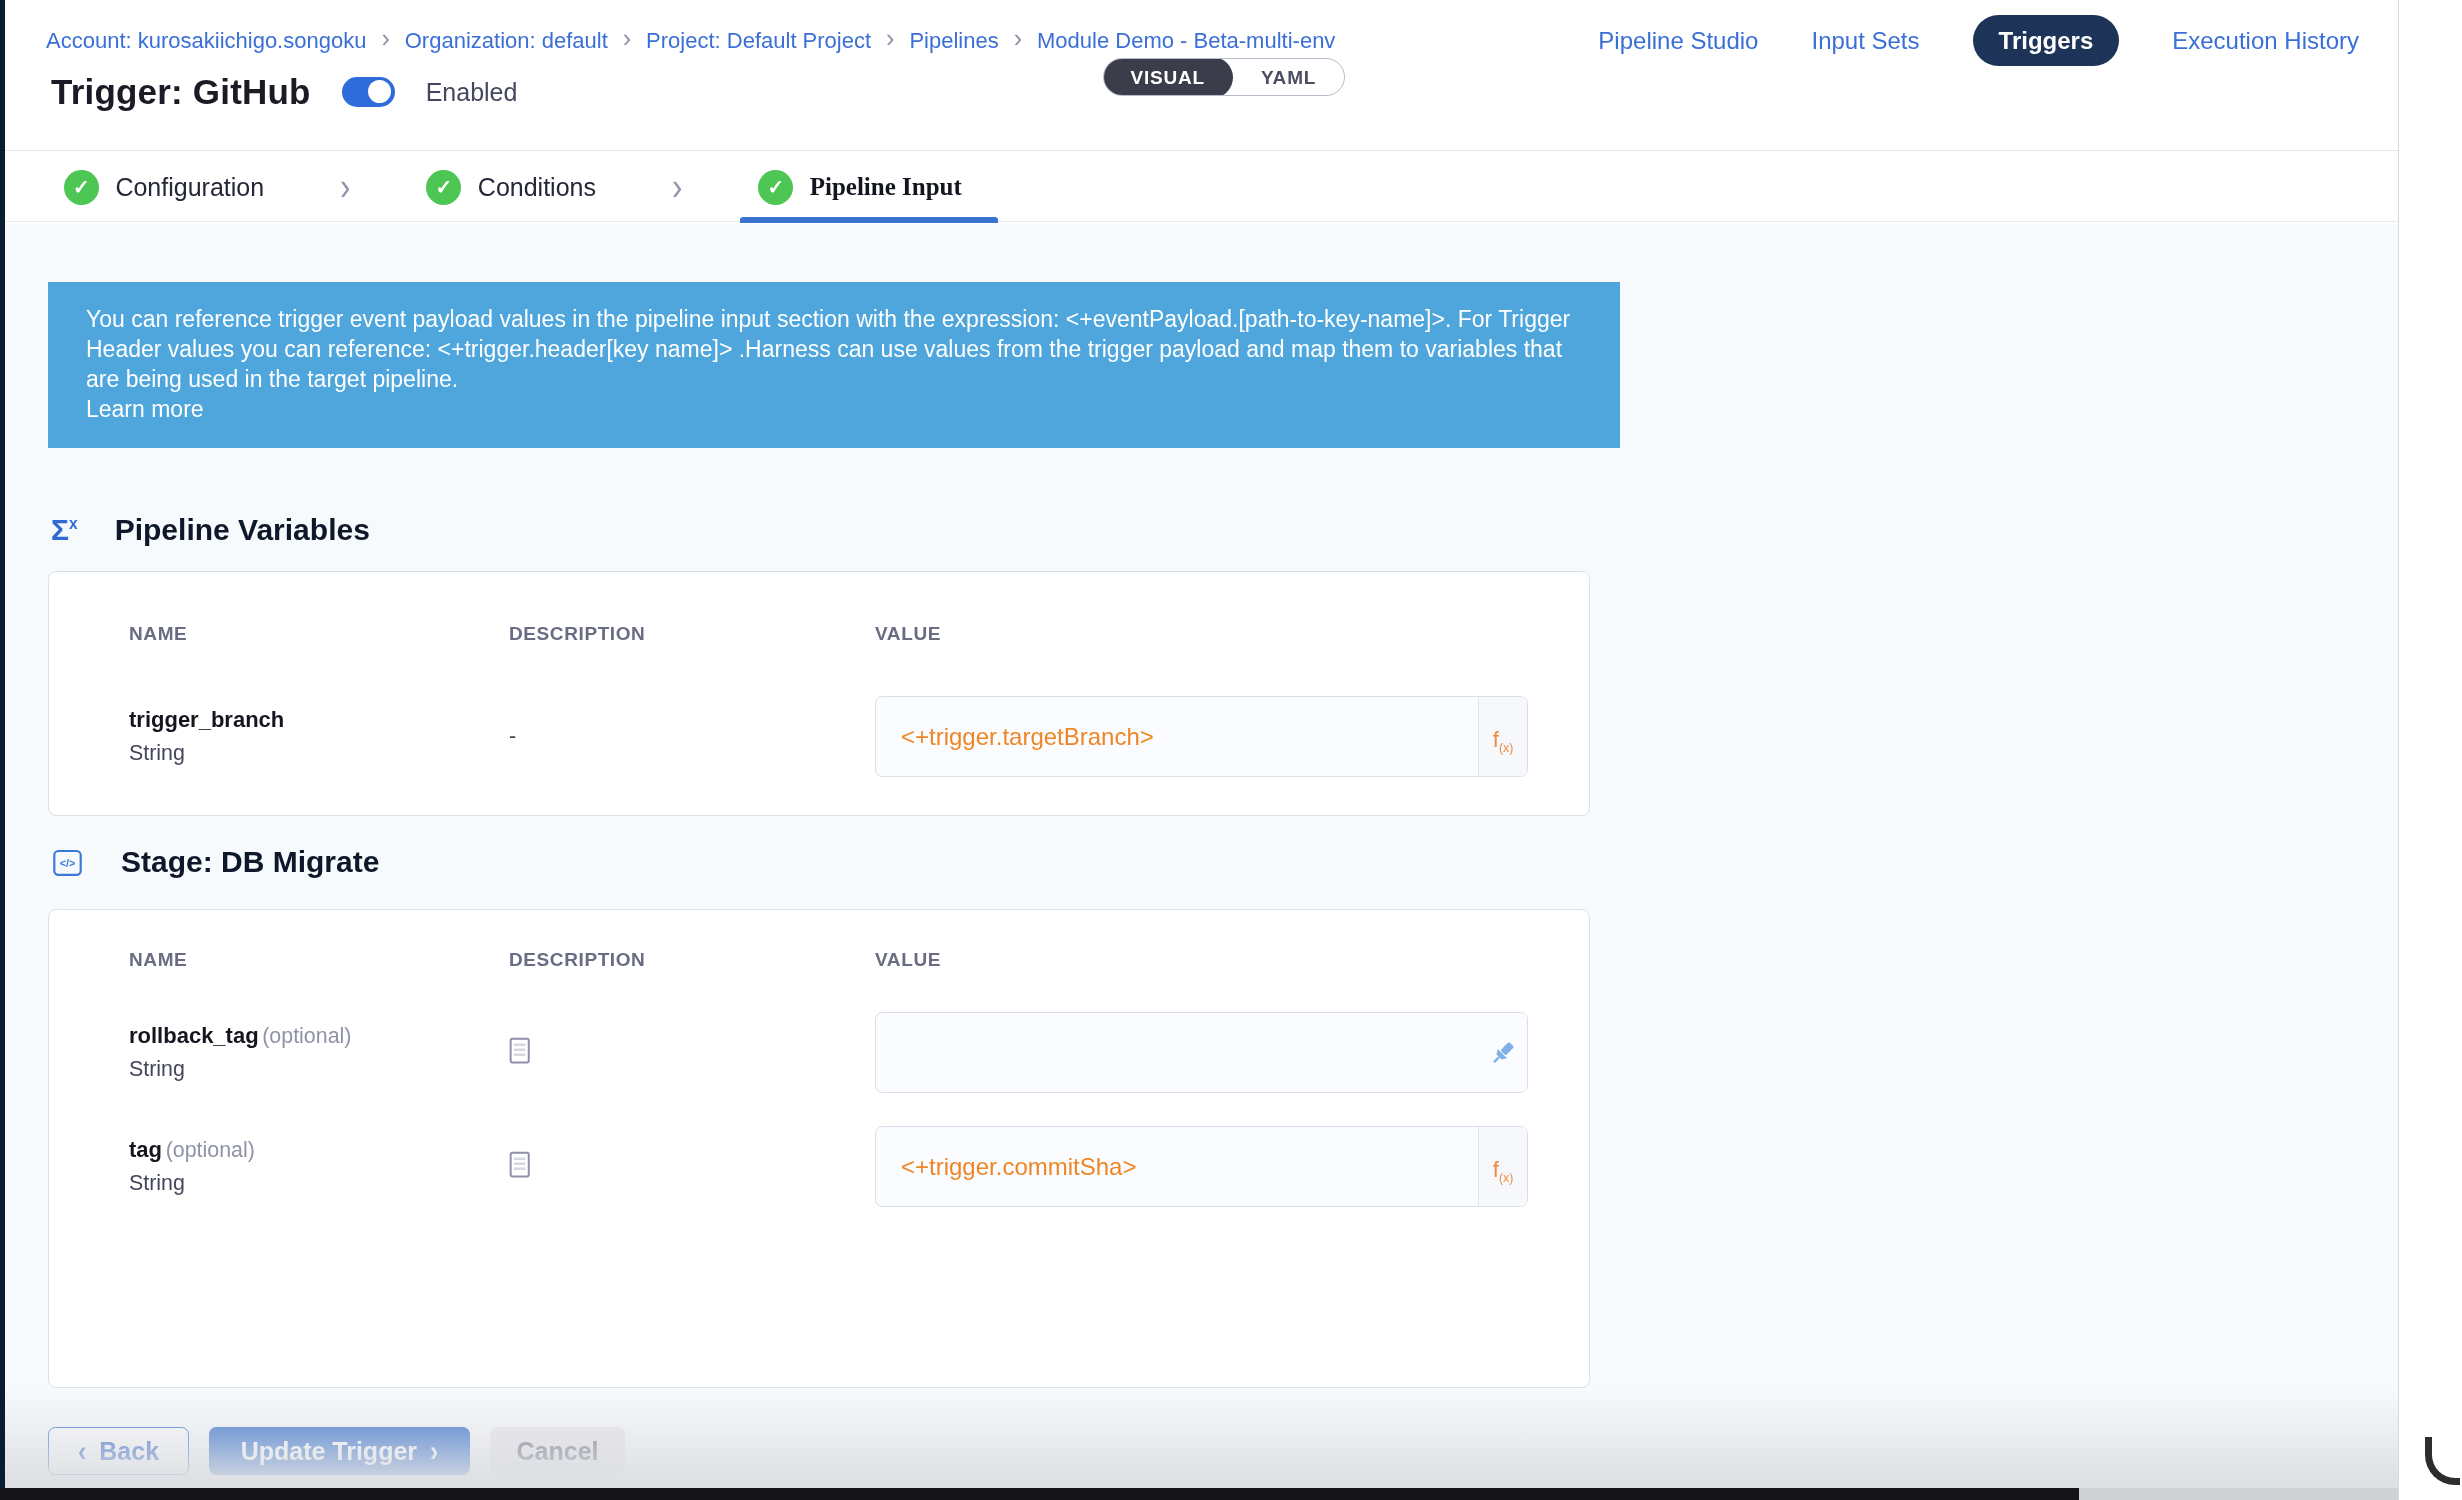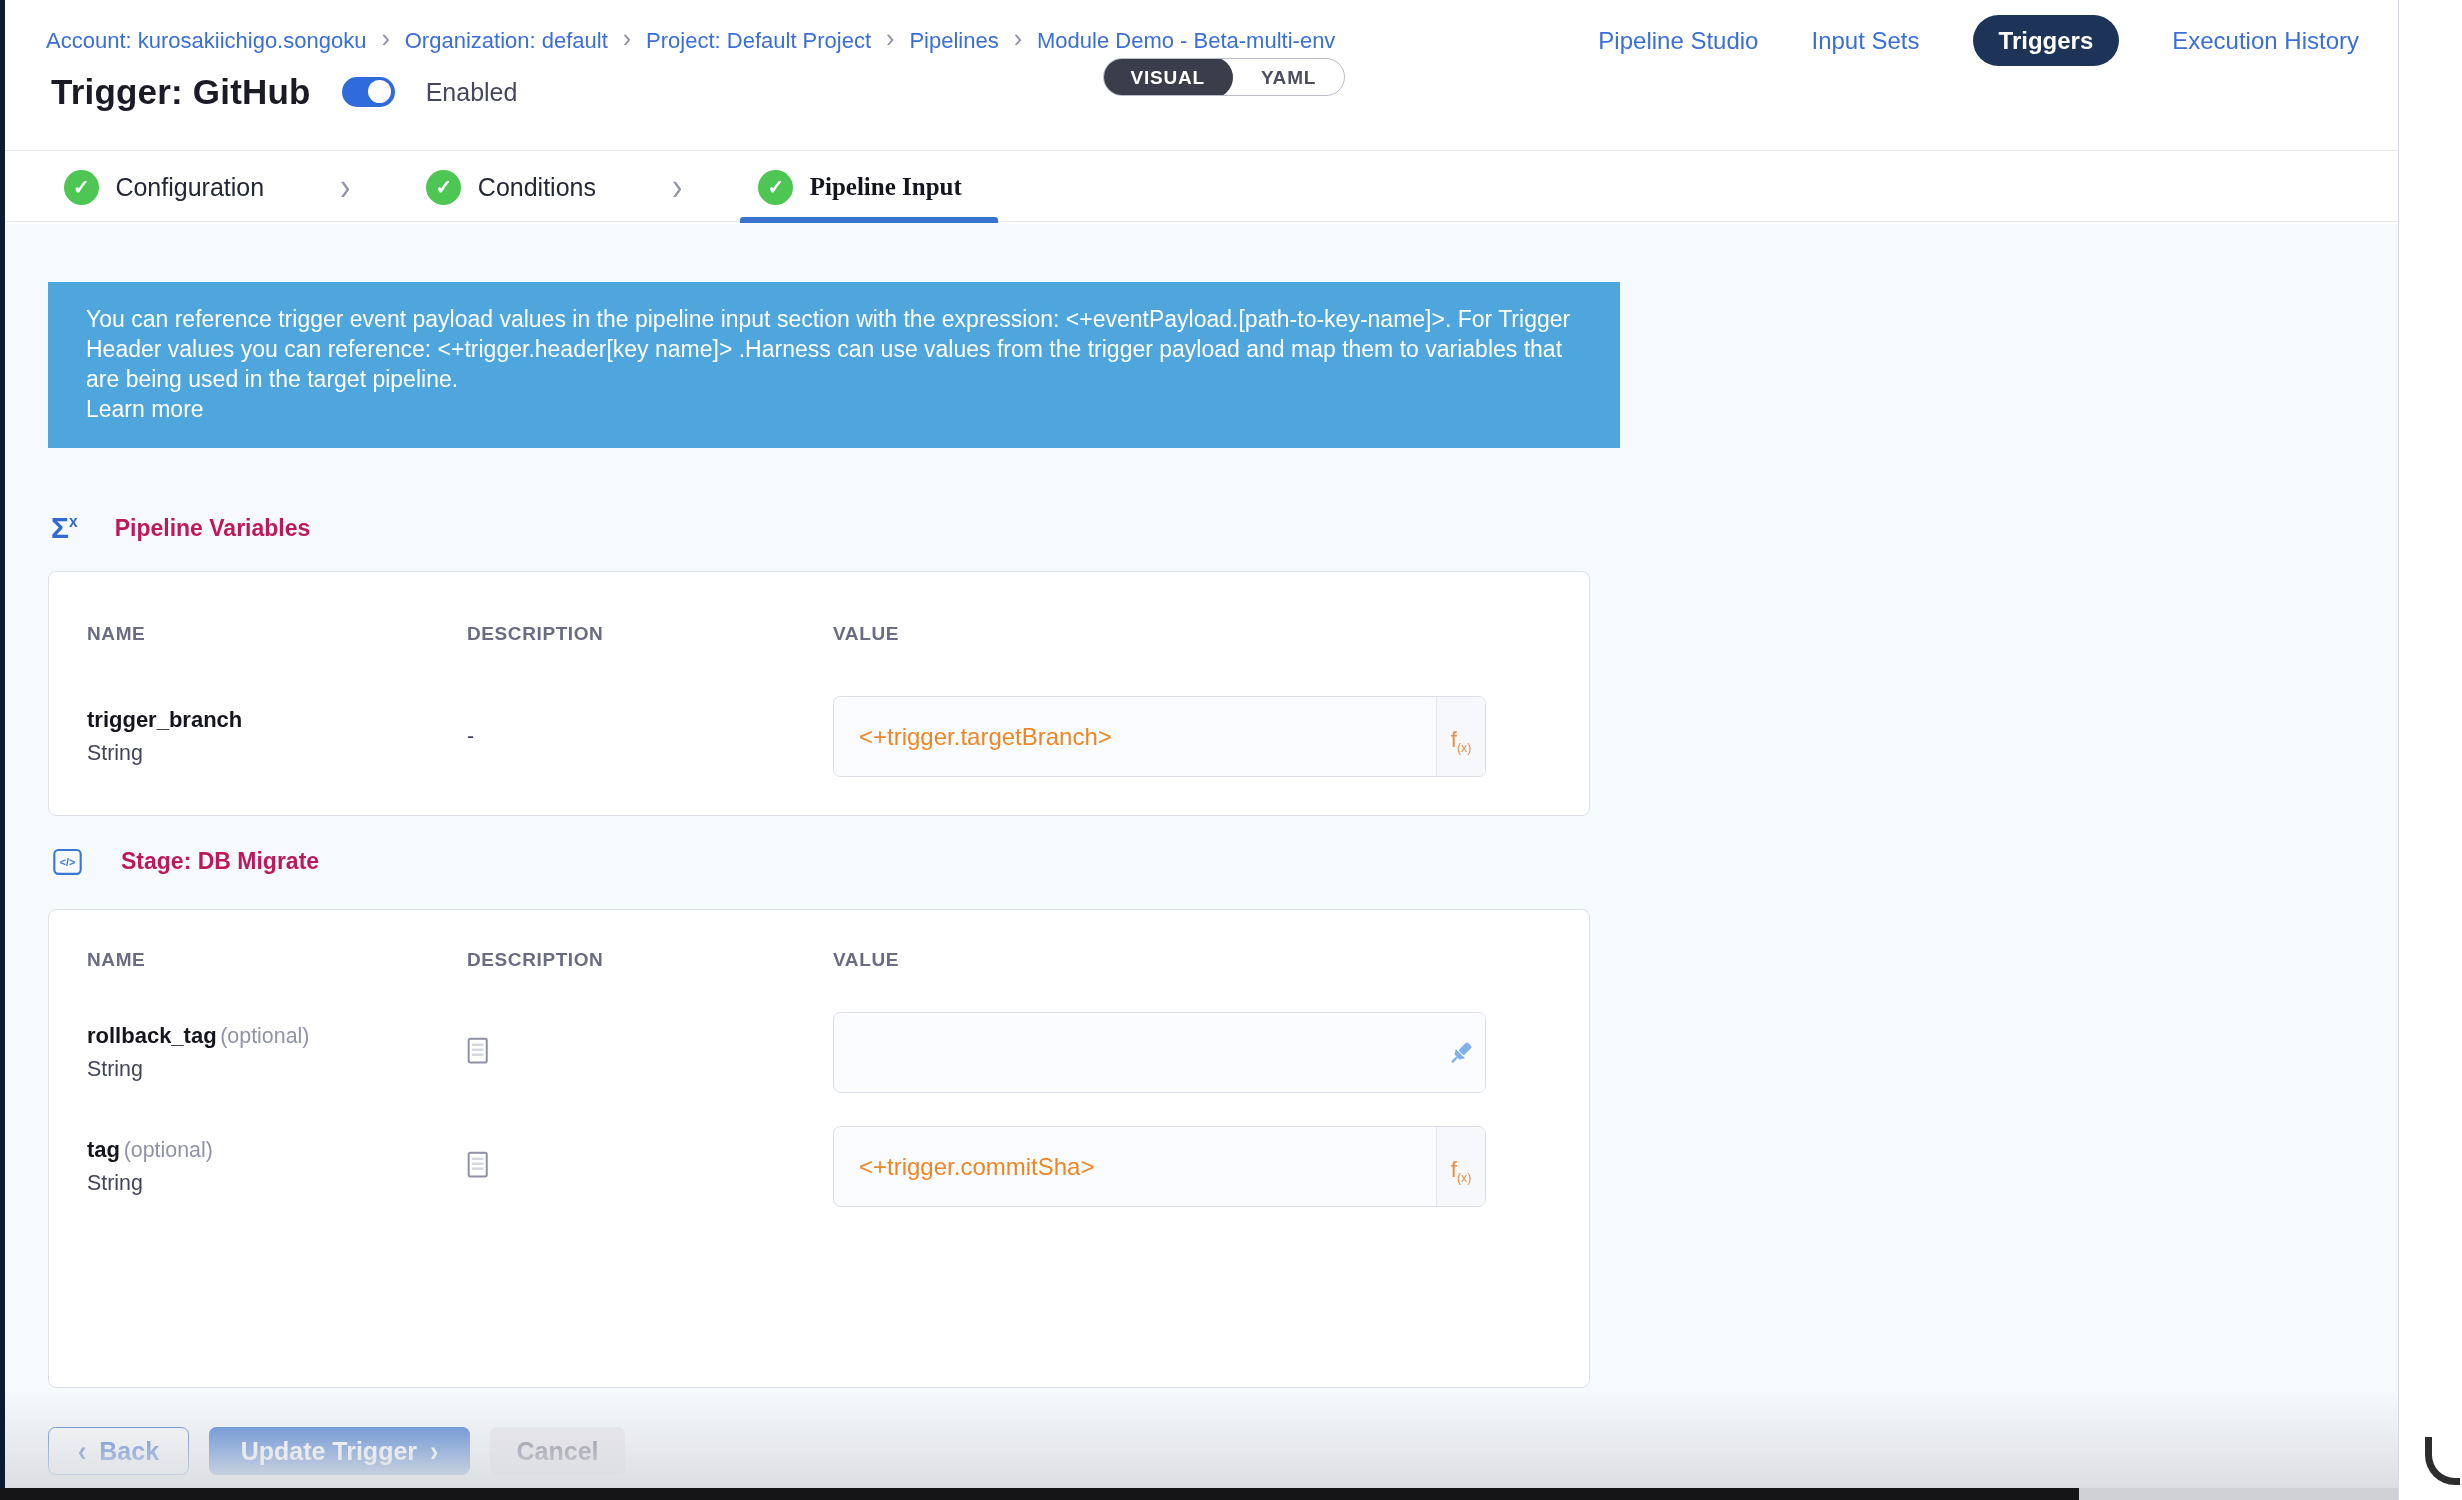--- a/index.html
+++ b/index.html
@@ -43,31 +43,31 @@
 
   
   .content { position:absolute; left:5px; top:224px; width:2393px; height:1264px; background:#f7fafc; }
   .bottom-fade { position:absolute; left:0; bottom:0; width:100%; height:99px; background:linear-gradient(rgba(247,250,252,0), #dcdee2); }
 
   .banner { position:absolute; left:43px; top:58px; width:1572px; background:#4ea6dc; color:#ffffff; padding:22px 38px 24px; font-size:23px; line-height:30px; }
   .banner p { max-width:1492px; }
   .banner-link { display:block; margin-top:0; cursor:pointer; }
 
   .section-head { position:absolute; left:46px; display:flex; align-items:center; gap:37px; }
-  .section-title { font-size:23px; font-weight:600; color:#be185d; }
+  .section-title { font-size:30px; font-weight:600; color:#0f172a; }
   .sigma-icon { color:#2f6bd3; font-size:30px; font-weight:700; line-height:1; }
   .sigma-icon sup { font-size:15.6px; font-weight:700; }
   .sec-1 { top:289px; }
   .sec-2 { top:621px; }
 
   .card { position:absolute; left:43px; width:1542px; background:#ffffff; border:1.6px solid #dcdee8; border-radius:8.2px; }
   .card-1 { top:347px; height:245px; padding:51px 38px 0; }
   .card-2 { top:685px; height:479px; padding:39px 38px 0; }
 
-  .var-grid { display:grid; grid-template-columns:380px 366px auto; align-items:start; }
+  .var-grid { display:grid; grid-template-columns:380px 366px auto; align-items:start;margin-left:42px; }
   .col-h { font-size:19px; font-weight:700; color:#696c82; letter-spacing:0.6px; }
   .card-1 .head-row { margin-bottom:51px; }
   .card-2 .head-row { margin-bottom:41px; }
   .card-title { font-size:25.5px; color:#3e4056; margin-bottom:97px; }
 
   .var-row { margin-bottom:33px; align-items:center; }
   .var-name { font-size:22px; font-weight:700; color:#15151f; }
   .var-optional { font-size:21.4px; color:#9093a8; font-weight:400; }
   .var-type { font-size:21.4px; color:#43455a; margin-top:8.2px; }
   .desc-dash { font-size:21.4px; color:#43455a; }

